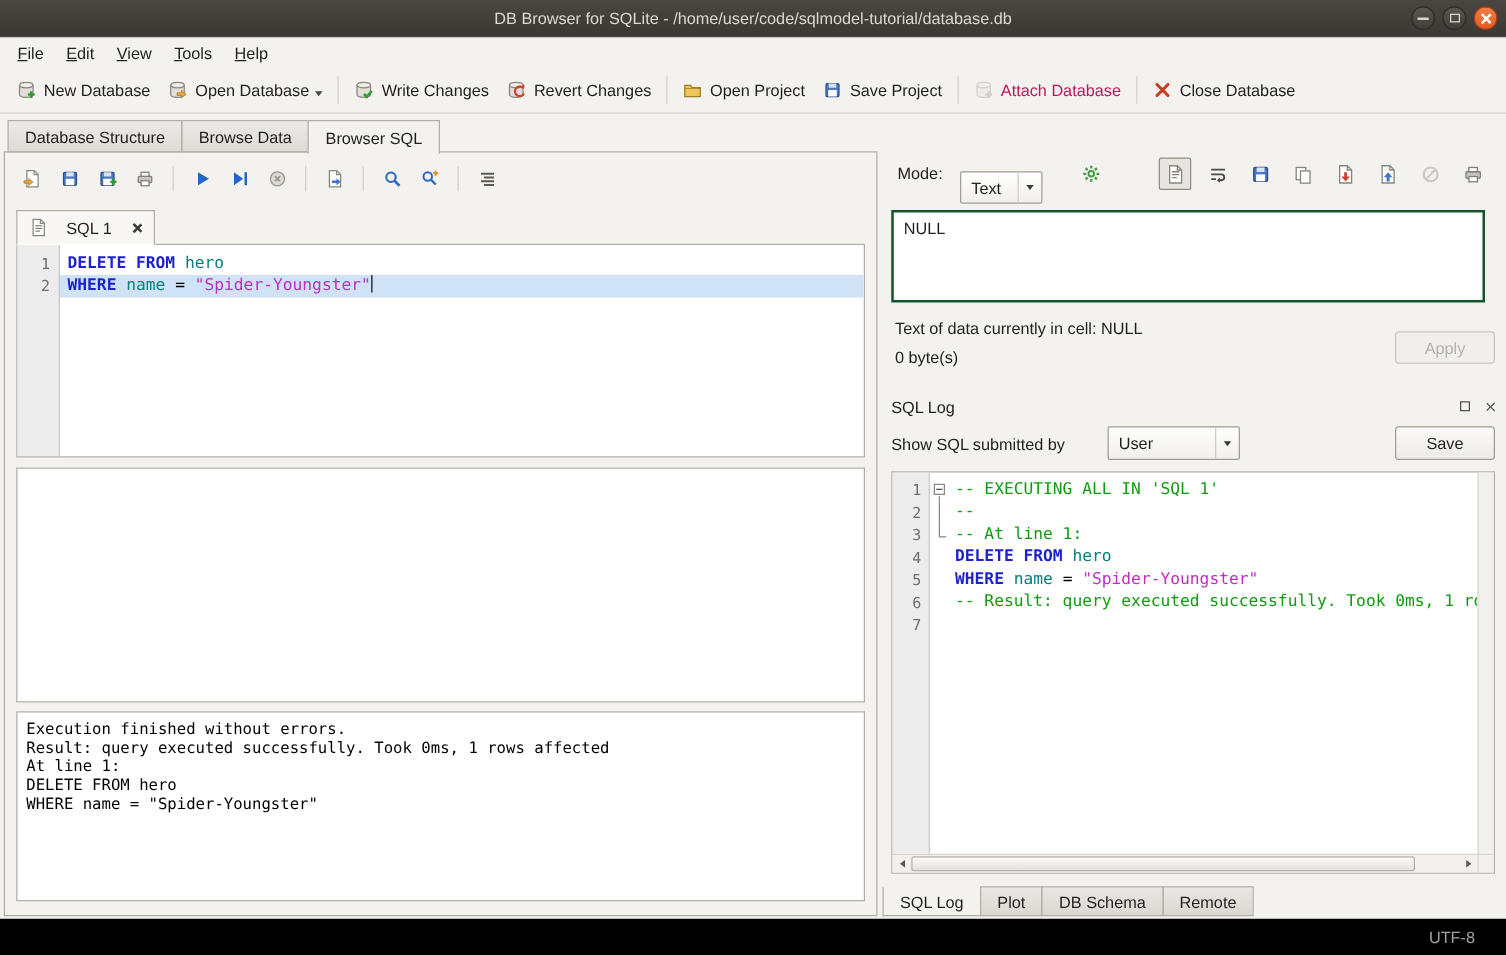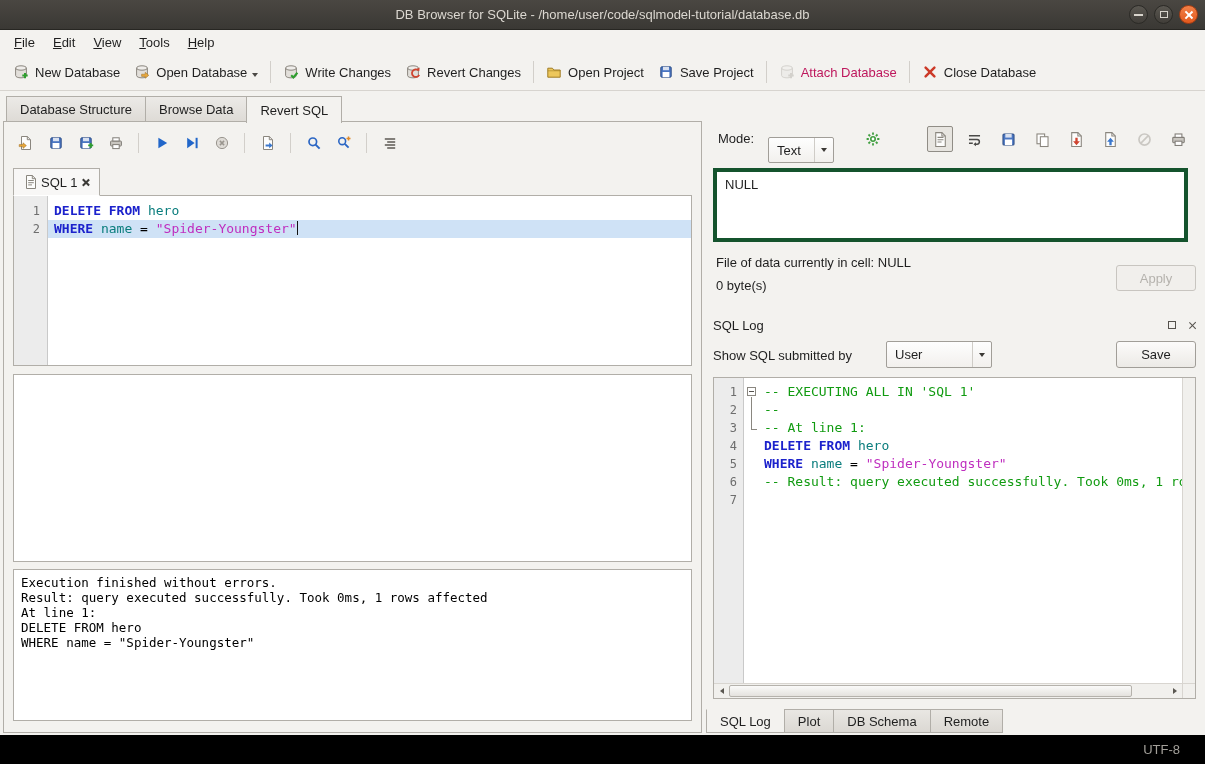--- a/index.html
+++ b/index.html
@@ -41,21 +41,21 @@
 .main-tabs{position:absolute;left:6px;top:96px;display:flex;z-index:3}
 .mtab{height:26px;padding:0 13px;display:flex;align-items:center;border:1px solid #b1aea8;background:linear-gradient(#eceae7,#dedbd6);margin-right:-1px}
 .mtab.active{background:#f3f2ef;height:27px;border-bottom:none}
 
 
 .left-frame{position:absolute;left:3px;top:121px;width:699px;height:612px;border:1px solid #b1aea8;background:#f3f2ef}
 .ed-toolbar{display:flex;align-items:center;gap:3px;padding:7px 8px;height:42px}
 .ed-btn{width:27px;height:27px;display:flex;align-items:center;justify-content:center;border-radius:3px}
 .ed-sep{width:1px;height:20px;background:#d2cfca;margin:0 6px}
 .sqltab-bar{display:flex;padding-left:9px;height:27px;margin-top:4px;position:relative;z-index:2}
-.sqltab{display:flex;align-items:center;gap:2px;padding:0 9px;background:#f8f7f6;border:1px solid #b1aea8;border-bottom:1px solid #fff;margin-bottom:-1px}
+.sqltab{display:flex;align-items:center;gap:14px;padding:0 9px;background:#f8f7f6;border:1px solid #b1aea8;border-bottom:1px solid #fff;margin-bottom:-1px}
 .tab-x{position:relative;width:9px;height:9px;margin-left:2px}
 .tab-x::before,.tab-x::after{content:"";position:absolute;left:4px;top:0;width:1.6px;height:9px;background:#3c3a37}
 .tab-x::before{transform:rotate(45deg)}
 .tab-x::after{transform:rotate(-45deg)}
 .editor-box{margin:0 9px;height:171px;border:1px solid #b1aea8;background:#fff;display:flex;overflow:hidden}
 .gutter{width:34px;background:#ececec;border-right:1px solid #c9c9c9;padding-top:6px;font-family:"DejaVu Sans Mono",monospace;font-size:12px;color:#6e6e6e;text-align:right;flex:none}
 .gutter div{height:18px;line-height:18px;padding-right:7px}
 .ed-content{flex:1;padding-top:6px;font-family:"DejaVu Sans Mono",monospace;font-size:13px;overflow:hidden}
 .ed-line{height:18px;line-height:18px;padding-left:6px;white-space:pre}
 .ed-line.hl{background:#cfe2f6}
@@ -85,21 +85,21 @@
 .combo{position:absolute;display:flex;align-items:center;border:1px solid #a19e98;border-radius:2px;background:linear-gradient(#fefefe,#f2f0ed);padding-left:8px}
 .combo .arrow{margin-left:auto;width:19px;align-self:stretch;display:flex;align-items:center;justify-content:center;border-left:1px solid #cfccc7}
 .tri-down{width:0;height:0;border-left:3.5px solid transparent;border-right:3.5px solid transparent;border-top:4.5px solid #3b3935}
 .mode-combo{left:63px;top:47px;width:66px;height:26px}
 .gear-btn{position:absolute;left:154px;top:35px;width:27px;height:27px;display:flex;align-items:center;justify-content:center}
 .cell-icons{position:absolute;right:14px;top:36px;display:flex;gap:8px}
 .ci-btn{width:26px;height:26px;display:flex;align-items:center;justify-content:center;border:1px solid transparent;border-radius:2px}
 .ci-btn.pressed{border-color:#908d86;background:#e7e5e0}
 .ci-btn.disabled{opacity:.45}
 .ci-btn .icn{width:17px;height:17px}
-.cell-box{position:absolute;left:8px;top:78px;width:475px;height:74px;border:4px solid #14532d;background:#fff;padding:5px 8px}
+.cell-box{position:absolute;left:8px;top:78px;width:475px;height:74px;border:2px solid #14532d;background:#fff;padding:5px 8px}
 .type-info{position:absolute;left:11px;top:165px}
 .size-info{position:absolute;left:11px;top:188px}
 .btn{display:flex;align-items:center;justify-content:center;border:1px solid #a19e98;border-radius:3px;background:linear-gradient(#fcfbfa,#eceae6)}
 .btn.disabled{color:#b5b2ad;border-color:#c8c5c0;background:#f1efec}
 .apply-btn{position:absolute;right:9px;top:175px;width:80px;height:26px}
 .filter-label{position:absolute;left:8px;top:258px}
 .filter-combo{left:181px;top:251px;width:106px;height:27px}
 .clear-btn{position:absolute;right:9px;top:251px;width:80px;height:27px}
 .log-box{position:absolute;left:8px;top:287px;width:483px;height:322px;border:1px solid #b1aea8;background:#fff}
 .log-body{position:absolute;left:0;top:0;right:13px;bottom:15px;display:flex;overflow:hidden}
@@ -252,21 +252,21 @@
             <path d="M3.6 3.6 L12.4 12.4 M12.4 3.6 L3.6 12.4" stroke="#cc3a28" stroke-width="2.5" stroke-linecap="round"></path>
           </svg>
         </span>
         <span class="lbl">Close Database</span>
       </div>
     </div>
 
   <div class="main-tabs">
       <div class="mtab">Database Structure</div>
       <div class="mtab">Browse Data</div>
-      <div class="mtab active">Revert SQL</div>
+      <div class="mtab active">Browser SQL</div>
     </div>
 
   <div class="left-frame">
     <div class="ed-toolbar">
         <div class="ed-btn">
           <span class="icn">
             <svg viewBox="0 0 16 16" xmlns="http://www.w3.org/2000/svg">
               <path d="M3.5 1.5 h5.8 l3.2 3.2 V14.5 H3.5 z" fill="#fdfdfc" stroke="#8a867e"></path>
               <path d="M9.3 1.5 v3.2 h3.2" fill="none" stroke="#8a867e"></path>
               <path d="M1.2 9.6 h3.8 v-1.8 l3.4 2.8 -3.4 2.8 v-1.8 H1.2 z" fill="#e9a83c" stroke="#9c6d1e" stroke-width="0.5"></path>
@@ -484,21 +484,21 @@
               <rect x="4.8" y="9.6" width="6.4" height="4" fill="#fff" stroke="#807d77"></rect>
             </svg>
           </span>
         </div>
       </div>
 
     <div class="cell-box">
       <span>NULL</span>
     </div>
 
-    <div class="type-info">File of data currently in cell: NULL</div>
+    <div class="type-info">Text of data currently in cell: NULL</div>
     <div class="size-info">0 byte(s)</div>
     <div class="btn disabled apply-btn">Apply</div>
 
     <div class="dock-header h2">
       <span class="dock-title">SQL Log</span>
       <span class="dock-ic">
           <span class="float-glyph"></span>
         </span>
       <span class="dock-ic">
           <span class="dock-x"></span>

